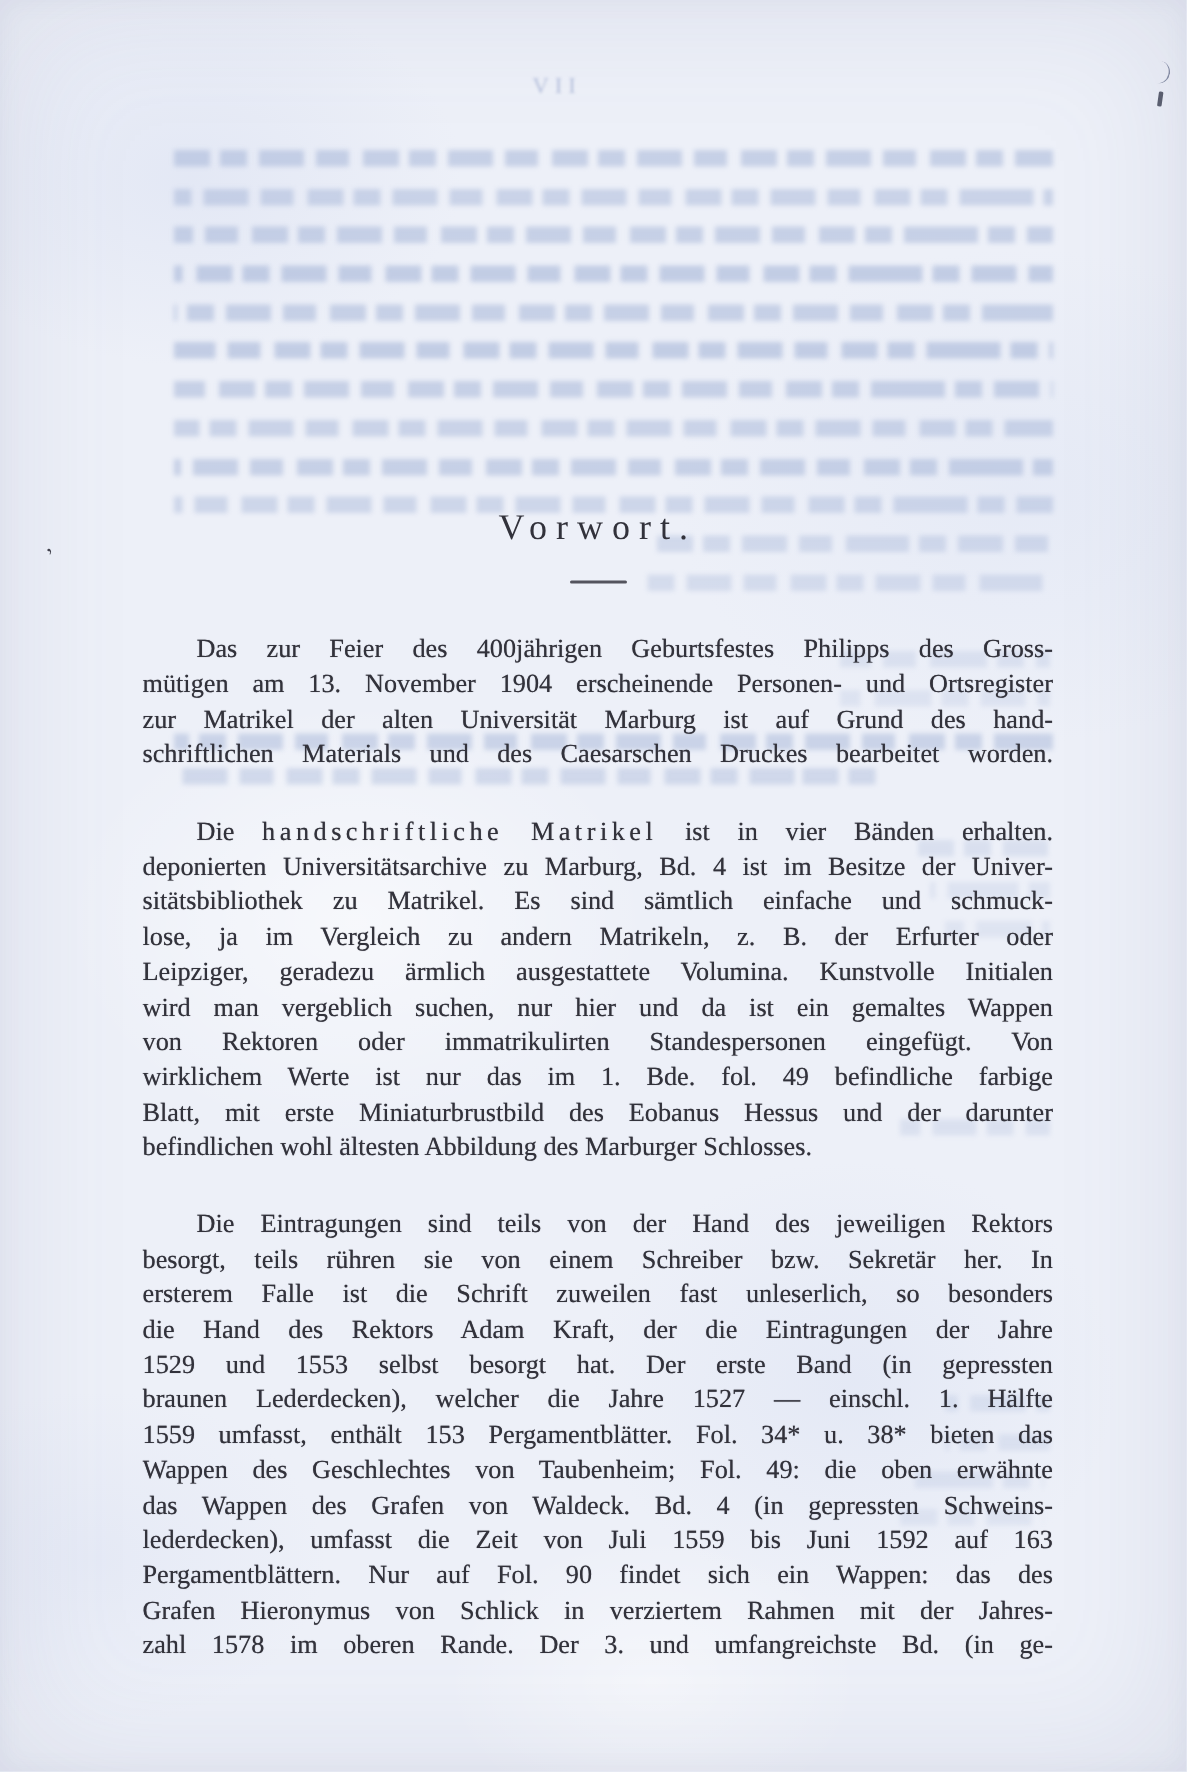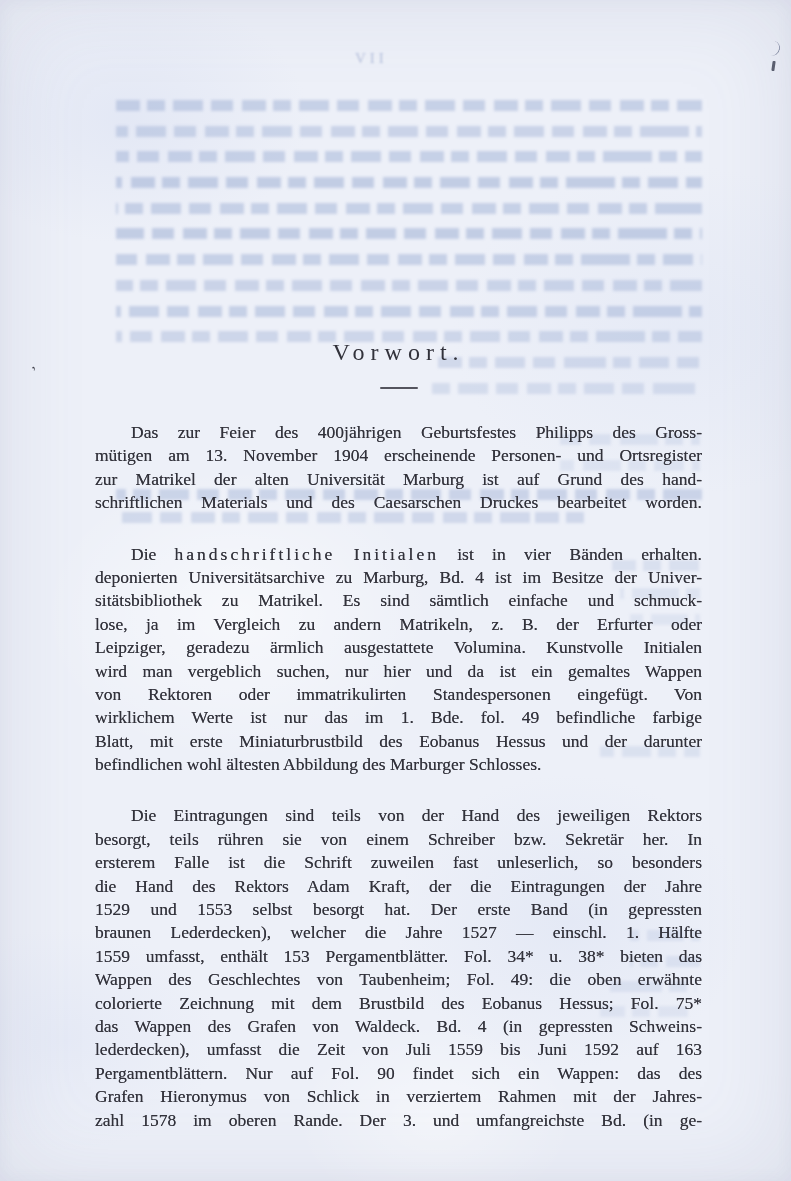--- a/index.html
+++ b/index.html
@@ -124,41 +124,40 @@
 <div class="title-rule"></div>
 
 <div class="body-text" id="body-host">
     <div class="para ">
       <div class="line first">Das zur Feier des 400jährigen Geburtsfestes Philipps des Gross-</div>
       <div class="line">mütigen am 13. November 1904 erscheinende Personen- und Ortsregister</div>
       <div class="line">zur Matrikel der alten Universität Marburg ist auf Grund des hand-</div>
       <div class="line">schriftlichen Materials und des Caesarschen Druckes bearbeitet worden.</div>
     </div>
     <div class="para g1">
-      <div class="line first"><span>Die </span><span class="sperr">handschriftliche</span><span> </span><span class="sperr">Initialen</span><span> ist in vier Bänden erhalten.</span></div>
+      <div class="line first"><span>Die </span><span class="sperr">handschriftliche</span><span> </span><span class="sperr">Matrikel</span><span> ist in vier Bänden erhalten.</span></div>
       <div class="line">deponierten Universitätsarchive zu Marburg, Bd. 4 ist im Besitze der Univer-</div>
       <div class="line">sitätsbibliothek zu Matrikel. Es sind sämtlich einfache und schmuck-</div>
       <div class="line">lose, ja im Vergleich zu andern Matrikeln, z. B. der Erfurter oder</div>
       <div class="line">Leipziger, geradezu ärmlich ausgestattete Volumina. Kunstvolle Initialen</div>
       <div class="line">wird man vergeblich suchen, nur hier und da ist ein gemaltes Wappen</div>
       <div class="line">von Rektoren oder immatrikulirten Standespersonen eingefügt. Von</div>
       <div class="line">wirklichem Werte ist nur das im 1. Bde. fol. 49 befindliche farbige</div>
       <div class="line">Blatt, mit erste Miniaturbrustbild des Eobanus Hessus und der darunter</div>
       <div class="line short-last">befindlichen wohl ältesten Abbildung des Marburger Schlosses.</div>
     </div>
     <div class="para g2">
       <div class="line first">Die Eintragungen sind teils von der Hand des jeweiligen Rektors</div>
       <div class="line">besorgt, teils rühren sie von einem Schreiber bzw. Sekretär her. In</div>
       <div class="line">ersterem Falle ist die Schrift zuweilen fast unleserlich, so besonders</div>
       <div class="line">die Hand des Rektors Adam Kraft, der die Eintragungen der Jahre</div>
       <div class="line">1529 und 1553 selbst besorgt hat. Der erste Band (in gepressten</div>
       <div class="line">braunen Lederdecken), welcher die Jahre 1527 — einschl. 1. Hälfte</div>
       <div class="line">1559 umfasst, enthält 153 Pergamentblätter. Fol. 34* u. 38* bieten das</div>
       <div class="line">Wappen des Geschlechtes von Taubenheim; Fol. 49: die oben erwähnte</div>
-      <div class="line">colorierte Zeichnung mit dem Brustbild des Eobanus Hessus; Fol. 75*</div>
       <div class="line">das Wappen des Grafen von Waldeck. Bd. 4 (in gepressten Schweins-</div>
       <div class="line">lederdecken), umfasst die Zeit von Juli 1559 bis Juni 1592 auf 163</div>
       <div class="line">Pergamentblättern. Nur auf Fol. 90 findet sich ein Wappen: das des</div>
       <div class="line">Grafen Hieronymus von Schlick in verziertem Rahmen mit der Jahres-</div>
       <div class="line">zahl 1578 im oberen Rande. Der 3. und umfangreichste Bd. (in ge-</div>
     </div>
   </div>
 
 <span class="margin-mark">,</span>
 <div class="tr-scribble"></div>

